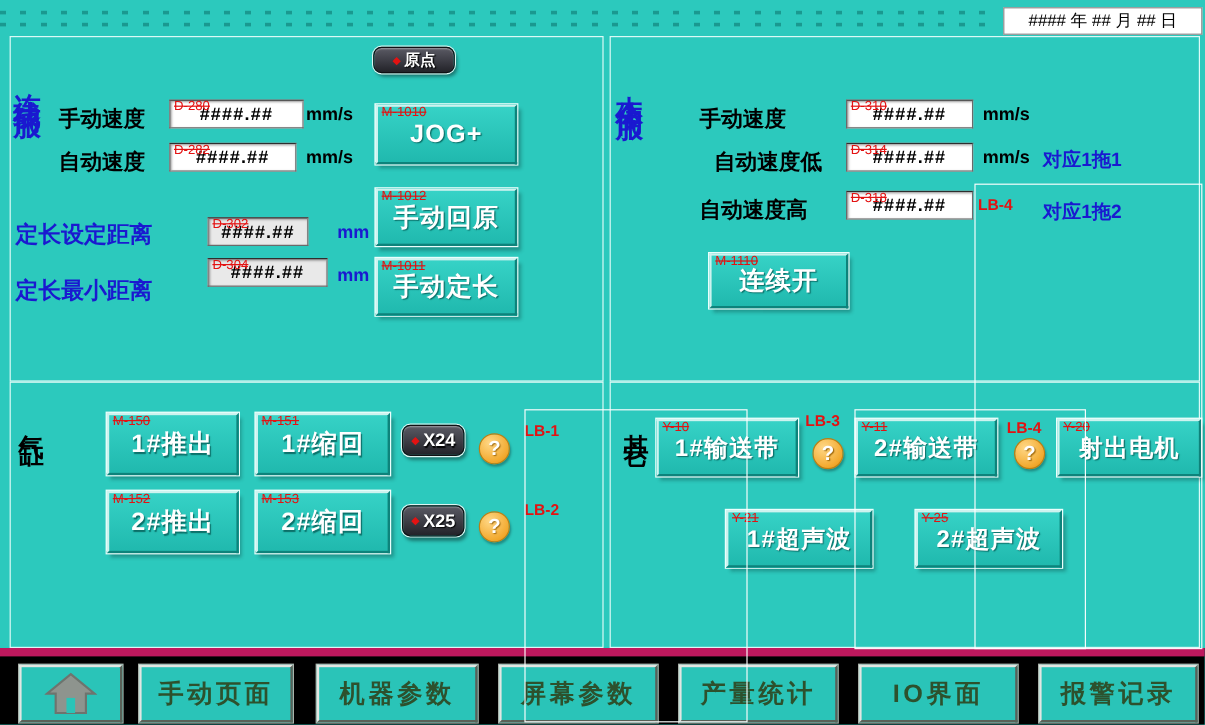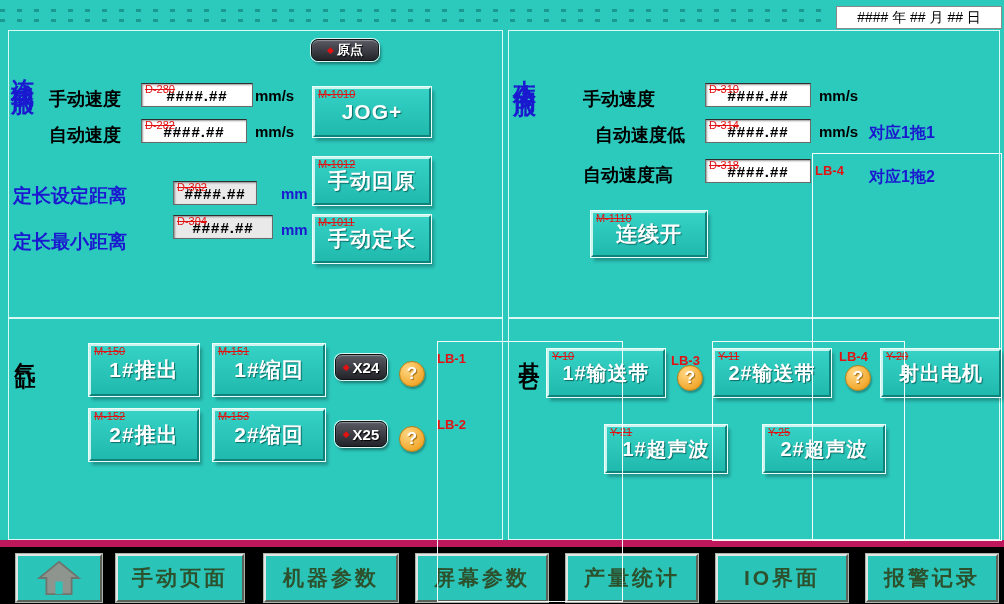--- a/index.html
+++ b/index.html
@@ -157,21 +157,21 @@
     <div class="lb" style="left:428px;top:98px;">LB-2</div>
   </div>
 
   <div class="panel" style="left:508px;top:318px;width:492px;height:222px;">
     <div class="vlabel black" style="left:10px;top:26px;">其它</div>
 
     <div class="btn" style="left:38px;top:30px;width:118px;height:48px;">
       <span class="addr">Y-10</span>
       <span class="blabel" style="font-size:20px;">1#输送带</span>
     </div>
-    <div class="lb" style="left:162px;top:34px;">LB-3</div>
+    <div class="lb" style="left:162px;top:24px;">LB-3</div>
     <div class="qmark" style="left:168px;top:46px;">?</div>
 
     <div class="btn" style="left:204px;top:30px;width:118px;height:48px;">
       <span class="addr">Y-11</span>
       <span class="blabel" style="font-size:20px;">2#输送带</span>
     </div>
     <div class="lb" style="left:330px;top:30px;">LB-4</div>
     <div class="qmark" style="left:336px;top:46px;">?</div>
 
     <div class="btn" style="left:372px;top:30px;width:120px;height:48px;">

